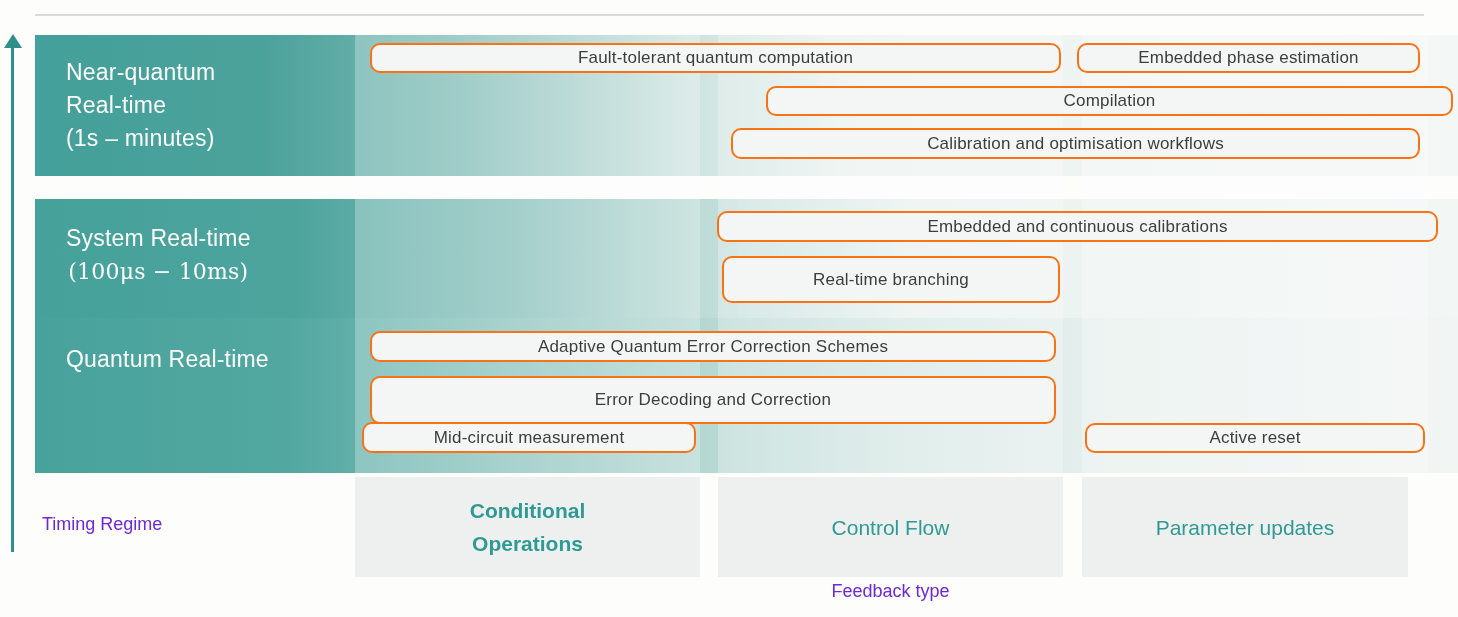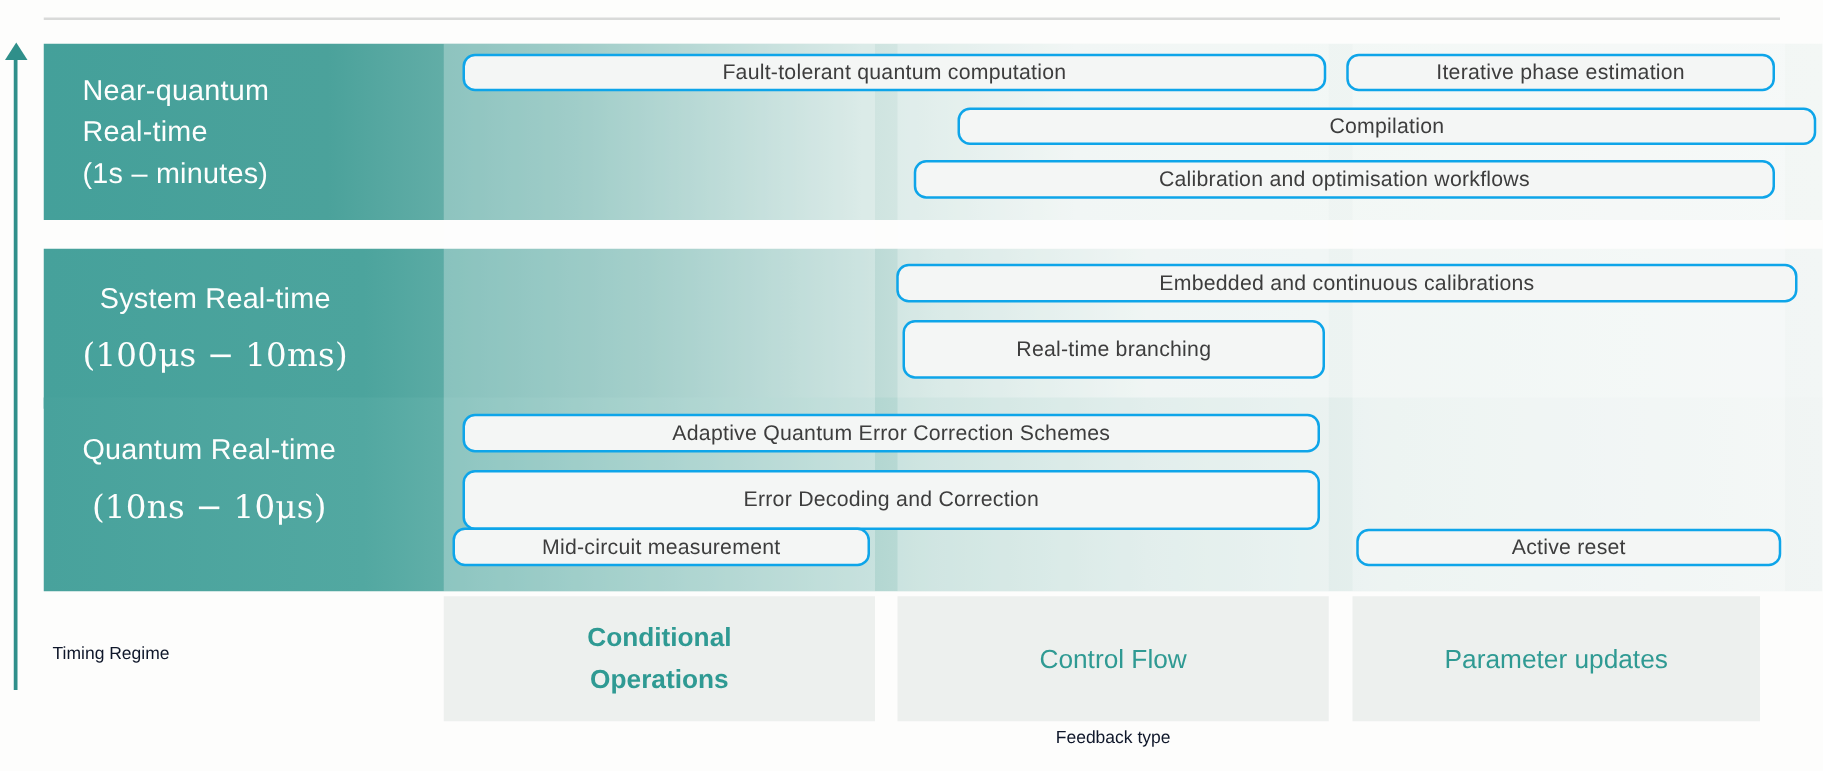--- a/index.html
+++ b/index.html
@@ -20,39 +20,39 @@
   .band1{top:35px;height:141px;
     background:linear-gradient(90deg,#44a09a 0%,#4ba29b 16%,#7cbab4 30%,#cde3df 46%,#ecf3f1 58%,#f3f7f5 100%);}
   .band2{top:199px;height:128px;
     background:linear-gradient(90deg,#46a19b 0%,#4ca49d 18%,#82bdb7 34%,#cbe2de 50%,#eaf2f0 62%,#f2f6f5 100%);text-align:center;}
   .band3{top:318px;height:155px;
     background:linear-gradient(90deg,#48a29c 0%,#52a8a1 18%,#8fc5bf 36%,#bedcd7 50%,#d7e8e5 62%,#e7f0ee 76%,#f1f5f4 100%);}
   .band-label{position:absolute;left:31px;color:#fdfefd;font-size:23px;line-height:33px;letter-spacing:.2px;}
   .band1 .band-label{top:21px;}
   .band2 .band-label{top:23px;}
   .band3 .band-label{top:25px;text-align:center;}
-  .range-serif{font-family:"DejaVu Serif",serif;font-size:26px;margin-top:14px;}
+  .range-serif{font-family:"DejaVu Serif",serif;font-size:22px;}
   
   .col-strip{position:absolute;top:35px;height:438px;background:rgba(255,255,255,0.28);z-index:2;}
   .col-strip.c1{left:355px;width:345px;}
   .col-strip.c2{left:718px;width:345px;}
   .col-strip.c3{left:1082px;width:346px;}
   
   .pill{position:absolute;z-index:3;box-sizing:border-box;
-    background:#f4f6f5;border:2px solid #0ea5e9;border-radius:10px;
+    background:#f4f6f5;border:2px solid #f97316;border-radius:10px;
     display:flex;align-items:center;justify-content:center;
     font-size:17px;color:#3d3d3d;letter-spacing:.2px;}
   
   .col-box{position:absolute;top:477px;height:100px;background:#edf0ee;z-index:2;
     display:flex;align-items:center;justify-content:center;text-align:center;}
   .col-box.c1{left:355px;width:345px;font-weight:bold;}
   .col-box.c2{left:718px;width:345px;}
   .col-box.c3{left:1082px;width:326px;}
   .col-box .col-label{color:#2f9a93;font-size:21px;line-height:33px;max-width:200px;}
-  .axis-label{position:absolute;color:#0f172a;font-size:14px;z-index:4;}
+  .axis-label{position:absolute;color:#6d28d9;font-size:18px;z-index:4;}
   .timing-label{left:42px;top:514px;}
   .feedback-label{left:718px;top:581px;width:345px;text-align:center;}
 </style>
 </head>
 <body>
 
 <div class="canvas">
 
   <div class="top-rule"></div>
 
@@ -70,30 +70,29 @@
   <div class="band band2">
     <div class="band-label">
       <div>System Real-time</div>
       <div class="range-serif">(100μs − 10ms)</div>
     </div>
   </div>
 
   <div class="band band3">
     <div class="band-label">
       <div>Quantum Real-time</div>
-      <div class="range-serif">(10ns − 10μs)</div>
     </div>
   </div>
 
   <div class="col-strip c1"></div>
   <div class="col-strip c2"></div>
   <div class="col-strip c3"></div>
 
   <div class="pill" style="left:370px;top:43px;width:691px;height:30px;">Fault-tolerant quantum computation</div>
-  <div class="pill" style="left:1077px;top:43px;width:343px;height:30px;">Iterative phase estimation</div>
+  <div class="pill" style="left:1077px;top:43px;width:343px;height:30px;">Embedded phase estimation</div>
   <div class="pill" style="left:731px;top:86px;width:687px;height:30px;margin-left:35px;">Compilation</div>
   <div class="pill" style="left:731px;top:128px;width:689px;height:31px;">Calibration and optimisation workflows</div>
 
   <div class="pill" style="left:717px;top:211px;width:721px;height:31px;">Embedded and continuous calibrations</div>
   <div class="pill" style="left:722px;top:256px;width:338px;height:47px;">Real-time branching</div>
 
   <div class="pill" style="left:370px;top:331px;width:686px;height:31px;">Adaptive Quantum Error Correction Schemes</div>
   <div class="pill" style="left:370px;top:376px;width:686px;height:48px;">Error Decoding and Correction</div>
   <div class="pill" style="left:362px;top:422px;width:334px;height:31px;">Mid-circuit measurement</div>
   <div class="pill" style="left:1085px;top:423px;width:340px;height:30px;">Active reset</div>

